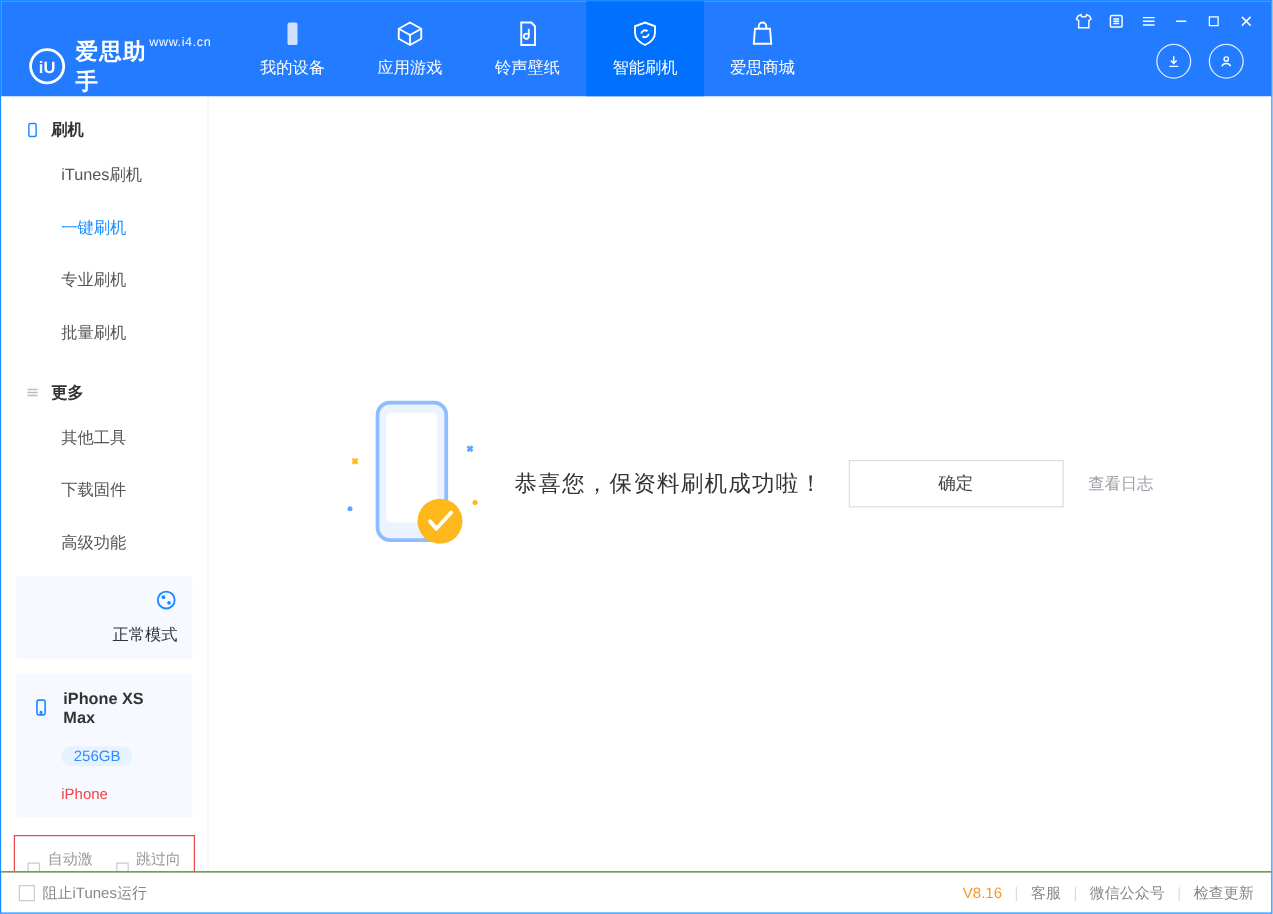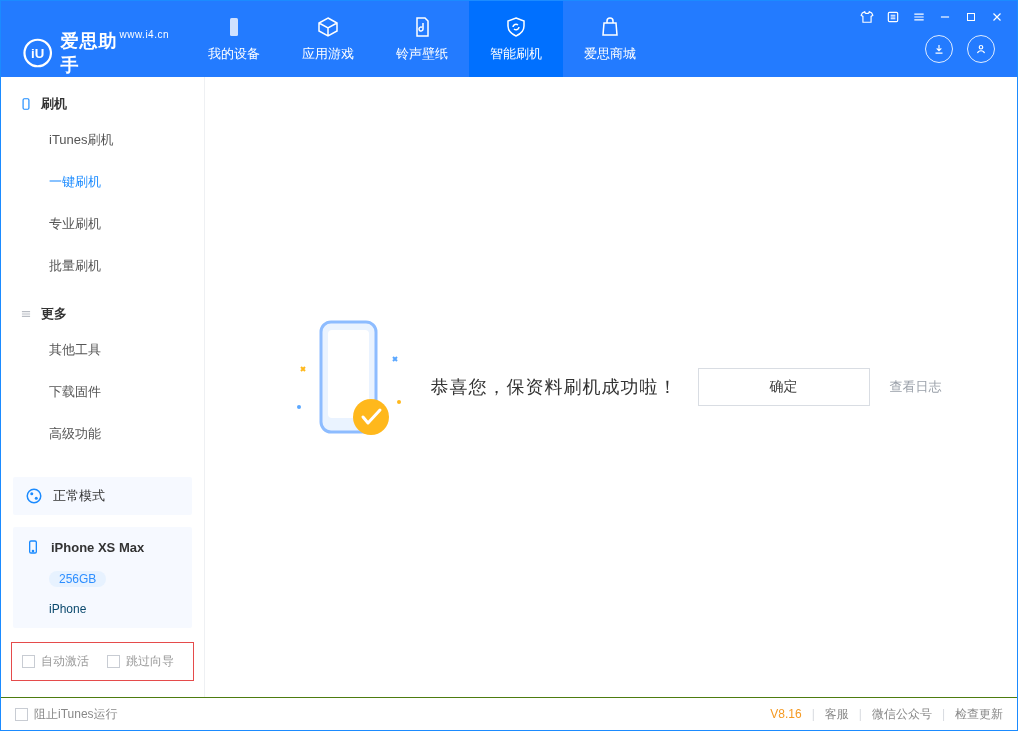--- a/index.html
+++ b/index.html
@@ -20,33 +20,33 @@
 .nav { display: flex; height: 100%; }
 .nav-item { width: 94px; height: 100%; display: flex; flex-direction: column; align-items: center; justify-content: center; font-size: 13px; cursor: pointer; }
 .nav-item.active { background: #0070ff; }
 .nav-item .ic { width: 24px; height: 24px; margin-bottom: 6px; }
 
 .header-right { position: absolute; right: 22px; bottom: 14px; display: flex; gap: 14px; }
 .header-right .circ { width: 28px; height: 28px; border: 1.5px solid rgba(255,255,255,.85); border-radius: 50%; display: flex; align-items: center; justify-content: center; cursor: pointer; }
 
 
 .body { flex: 1; display: flex; overflow: hidden; }
-.sidebar { width: 204px; background: #fff; border-right: 1px solid #eef0f3; display: flex; flex-direction: column; padding-top: 14px; }
+.sidebar { width: 166px; background: #fff; border-right: 1px solid #eef0f3; display: flex; flex-direction: column; padding-top: 14px; }
 .side-group-title { padding: 4px 18px 6px; display: flex; align-items: center; font-size: 13px; color: #333; font-weight: 600; gap: 8px; }
 .side-group-title svg { width: 14px; height: 14px; }
 .side-item { padding: 12px 18px 12px 48px; font-size: 13px; color: #555; cursor: pointer; }
 .side-item.active { color: #1b8bff; }
 
 .sidebar-spacer { flex: 1; }
 
-.status-box, .device-box { margin: 6px 12px; background: #f6f9ff; border-radius: 2px; padding: 10px 12px; display: flex; align-items: center; gap: 10px; font-size: 13px; color: #333; }
+.status-box, .device-box { margin: 6px 12px; background: #f6f9ff; border-radius: 2px; padding: 10px 12px; display: flex; align-items: flex-end; gap: 10px; font-size: 13px; color: #333; flex-direction: column; }
 .device-box { flex-direction: column; align-items: flex-start; padding: 12px; }
 .device-top { display: flex; align-items: center; gap: 10px; font-weight: 700; }
 .capacity-badge { background: #e7f2ff; color: #2d8eff; border-radius: 10px; padding: 1px 10px; font-size: 12px; margin-top: 6px; margin-left: 24px; }
-.dev-sublabel { color: #0c4a6e; font-size: 12px; margin-left: 24px; margin-top: 5px; }
+.dev-sublabel { color: #ef4444; font-size: 12px; margin-left: 24px; margin-top: 5px; }
 
 .checkbox-row { border: 1.5px solid #e54b4b; margin: 8px 10px 16px; padding: 10px 10px; display: flex; gap: 18px; align-items: center; font-size: 12px; color: #999; }
 .ck { display: flex; align-items: center; gap: 6px; cursor: pointer; }
 .ck .box { width: 13px; height: 13px; border: 1px solid #c8ccd3; background: #fff; }
 
 
 .content { flex: 1; display: flex; flex-direction: row; align-items: center; justify-content: center; gap: 20px; background: #fff; }
 .phone-art { width: 130px; height: 150px; position: relative; }
 .success-text { font-size: 18px; color: #333; letter-spacing: 1px; }
 .ok-btn { width: 172px; height: 38px; border: 1px solid #d9dde3; background: #fff; font-size: 14px; color: #444; cursor: pointer; }

